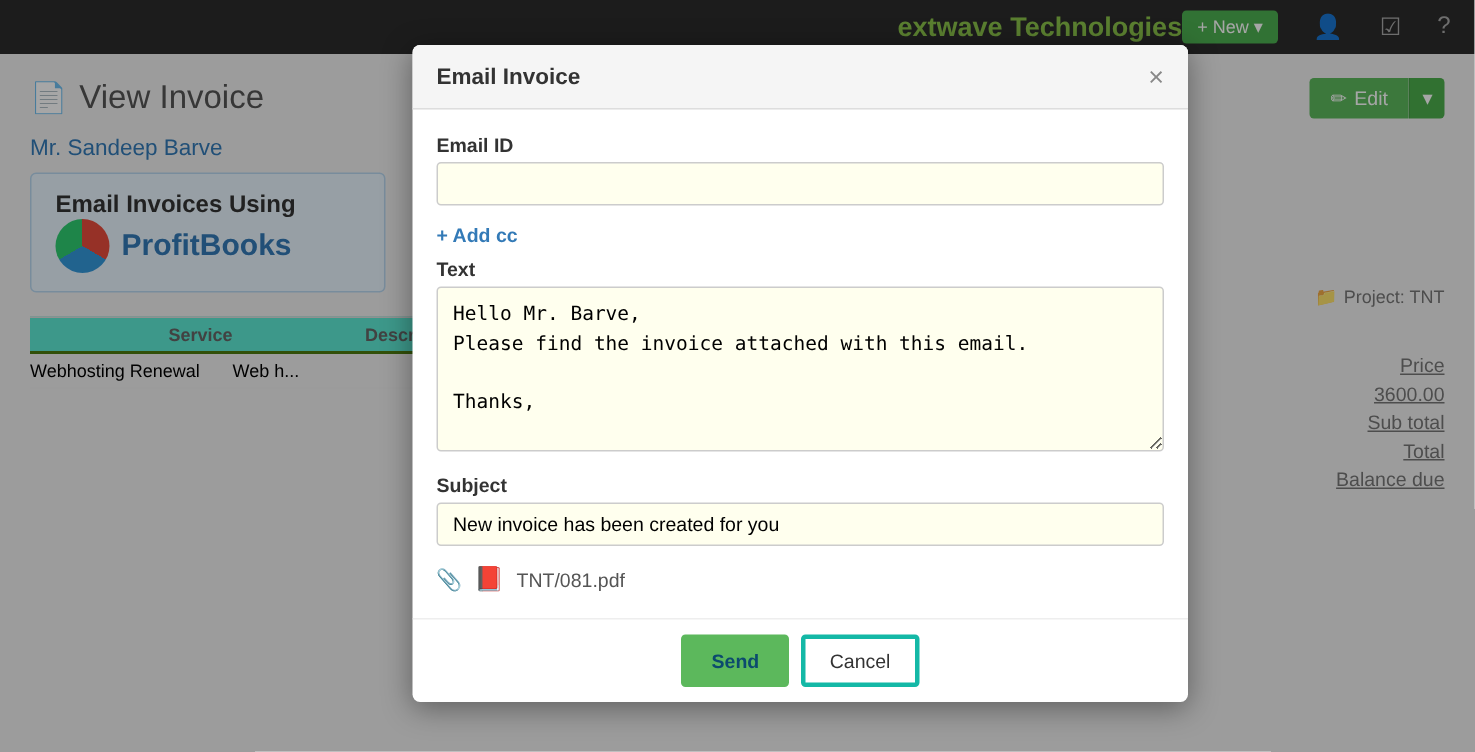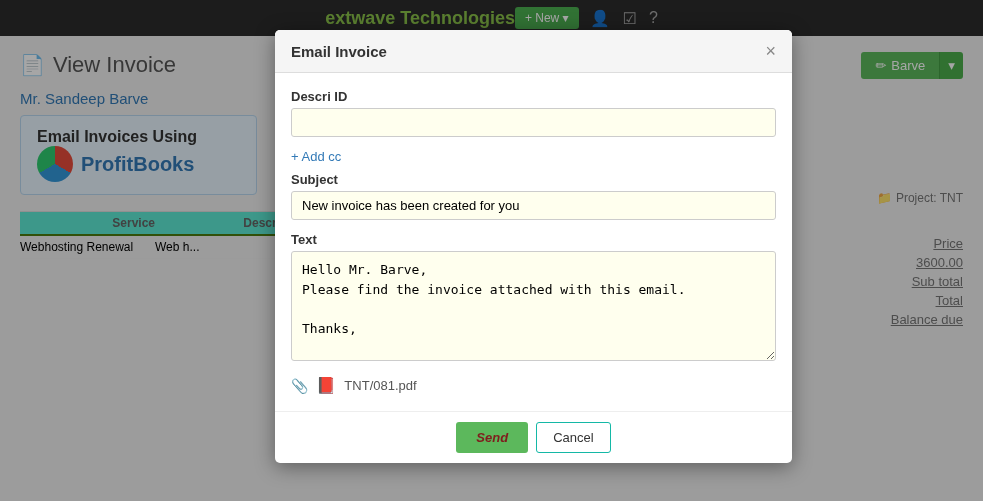--- a/index.html
+++ b/index.html
@@ -22,31 +22,31 @@
       top: 0; left: 0;
     }
 
     
     .top-navbar {
       background: #2c2c2c;
       height: 36px;
       display: flex;
       align-items: center;
       padding: 3px 16px;
-      justify-content: center;
+      justify-content: flex-end;
     }
     .navbar-brand {
       color: #8bc34a;
       font-size: 18px;
       font-weight: bold;
     }
     .navbar-right {
       display: flex;
       align-items: center;
-      gap: 12px;
+      gap: 24px;
     }
     .navbar-btn {
       background: #4caf50;
       color: white;
       border: none;
       padding: 4px 10px;
       border-radius: 3px;
       font-size: 12px;
       cursor: pointer;
       display: flex;
@@ -283,20 +283,21 @@
 
     .add-cc-link {
       color: #337ab7;
       font-size: 13px;
       cursor: pointer;
       text-decoration: none;
       display: inline-flex;
       align-items: center;
       gap: 3px;
       margin-bottom: 8px;
+      font-weight: bold;
     }
 
     .attachment-area {
       display: flex;
       align-items: center;
       gap: 8px;
       margin-top: 8px;
     }
     .attachment-icon {
       color: #888;
@@ -313,33 +314,32 @@
 
     .modal-footer {
       padding: 10px 16px;
       border-top: 1px solid #eee;
       display: flex;
       justify-content: center;
       gap: 8px;
     }
     .btn-send {
       background: #5cb85c;
-      color: #7f1d1d;
+      color: #0c4a6e;
       border: none;
       padding: 7px 20px;
       border-radius: 3px;
       font-size: 13px;
       cursor: pointer;
       font-weight: bold;
-      font-style: italic;
     }
     .btn-cancel {
       background: white;
       color: #333;
-      border: 1px solid #14b8a6;
+      border: 3px solid #14b8a6;
       padding: 7px 16px;
       border-radius: 3px;
       font-size: 13px;
       cursor: pointer;
     }
   </style>
 </head>
 <body>
 
 <div class="bg-page">
@@ -357,21 +357,21 @@
   <div class="content-area">
 
     <div class="page-title">
       <span class="page-title-icon">📄</span>
       <span>View Invoice</span>
     </div>
 
     <div class="edit-btn-area">
       <button class="edit-btn">
         <span>✏</span>
-        <span>Barve</span>
+        <span>Edit</span>
       </button>
       <button class="edit-btn-dropdown">▾</button>
     </div>
 
     <div class="customer-name">Mr. Sandeep Barve</div>
 
     <div class="promo-banner">
       <div>
         <div class="promo-text">Email Invoices Using</div>
         <div class="promo-logo">
@@ -414,43 +414,43 @@
 
   <div class="modal-header">
     <span class="modal-title">Email Invoice</span>
     <button class="modal-close">×</button>
   </div>
 
   <div class="modal-body">
 
     
     <div class="form-group">
-      <label class="form-label">Descri ID</label>
+      <label class="form-label">Email ID</label>
       <input class="form-input" type="email" value="" placeholder="" style="">
     </div>
 
     
     <a class="add-cc-link" href="#">+ Add cc</a>
-
-    
-    <div class="form-group">
-      <label class="form-label">Subject</label>
-      <input class="form-input" type="text" value="New invoice has been created for you" style="">
-    </div>
 
     
     <div class="form-group">
       <label class="form-label">Text</label>
       <textarea class="form-textarea" style="">Hello Mr. Barve,
 Please find the invoice attached with this email.
 
 Thanks,</textarea>
     </div>
 
     
+    <div class="form-group">
+      <label class="form-label">Subject</label>
+      <input class="form-input" type="text" value="New invoice has been created for you" style="">
+    </div>
+
+    
     <div class="attachment-area">
       <span class="attachment-icon">📎</span>
       <span class="pdf-icon">📕</span>
       <span class="attachment-name">TNT/081.pdf</span>
     </div>
 
   </div>
 
   <div class="modal-footer">
     <button class="btn-send">Send</button>

